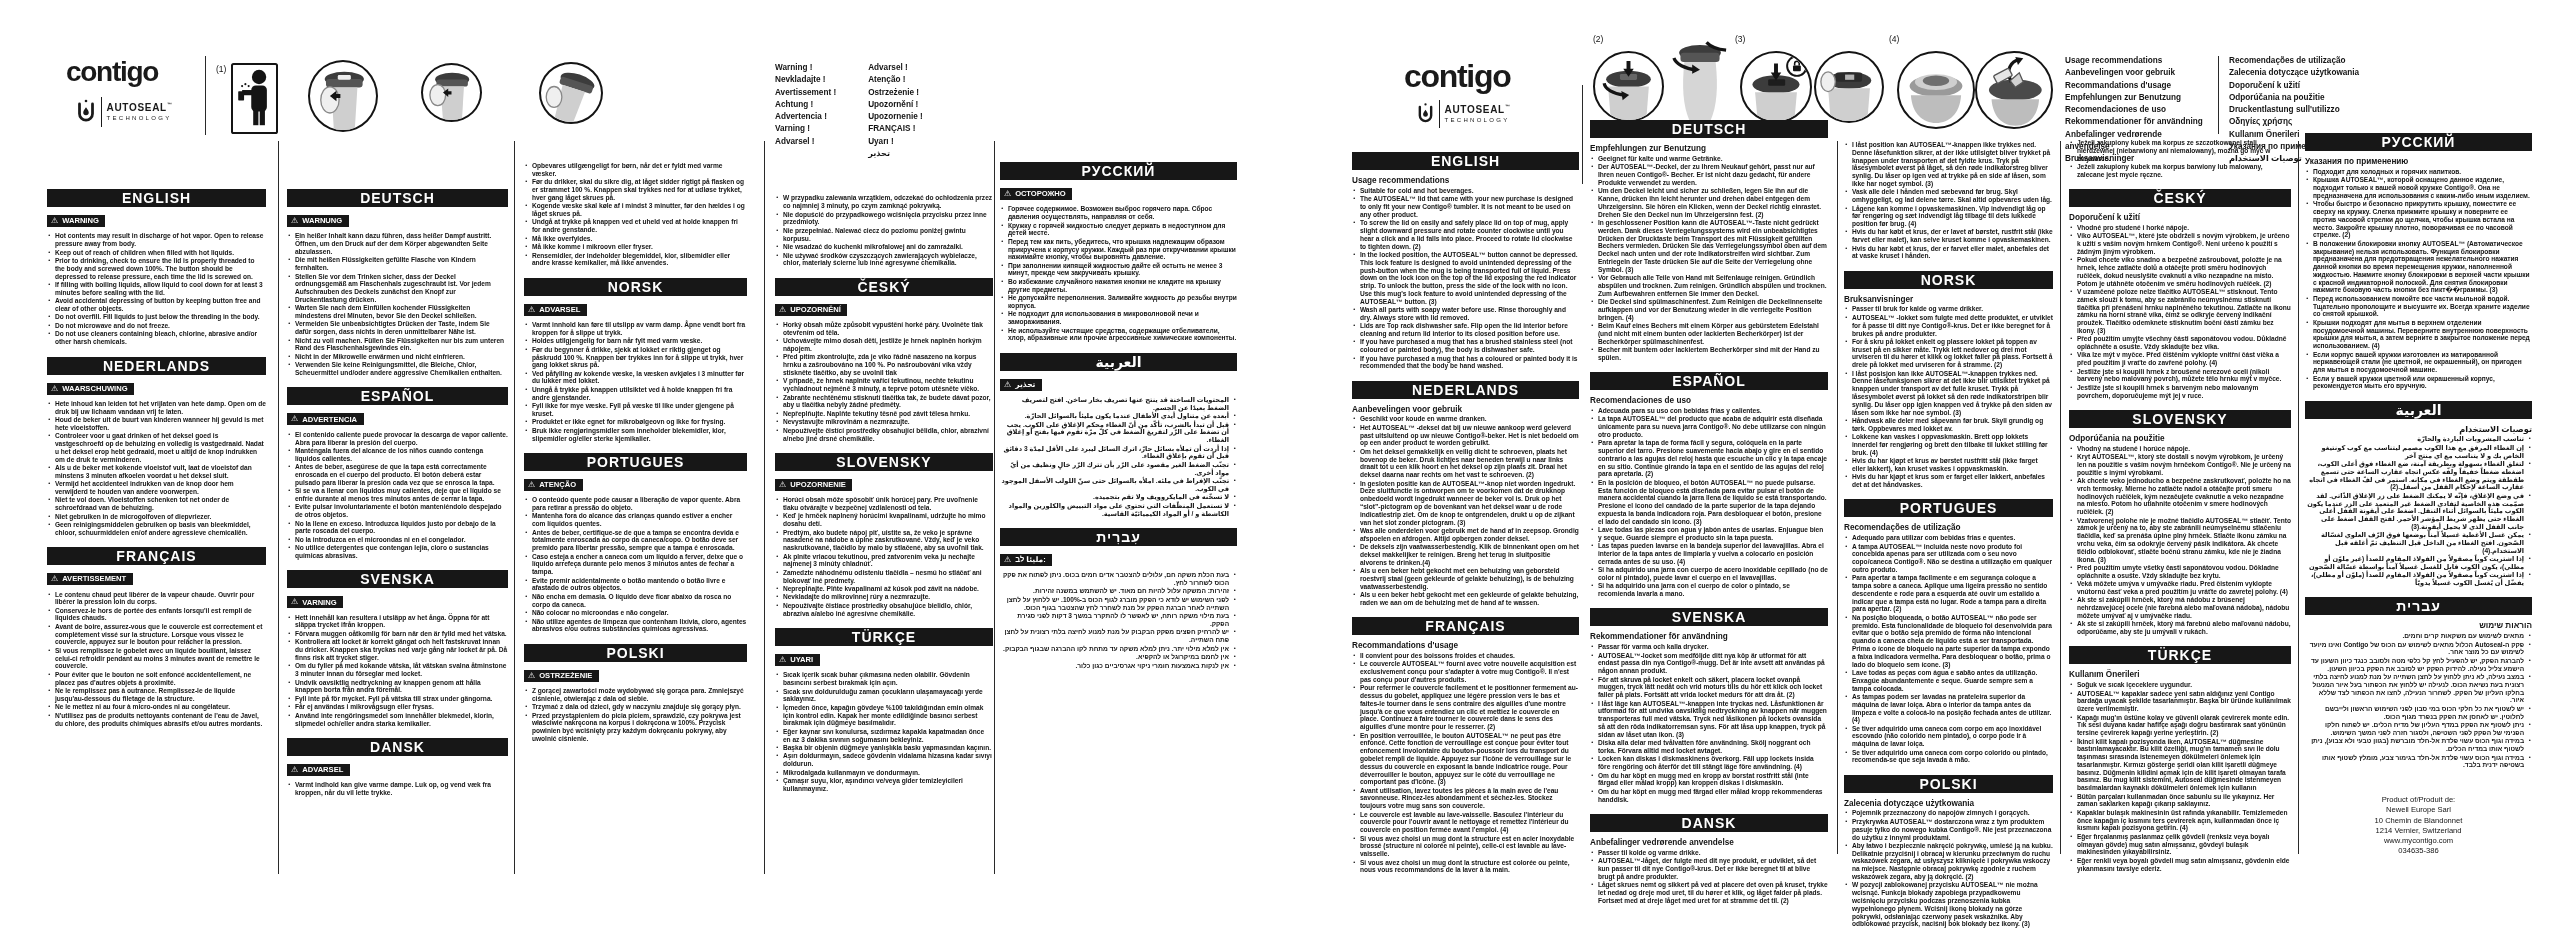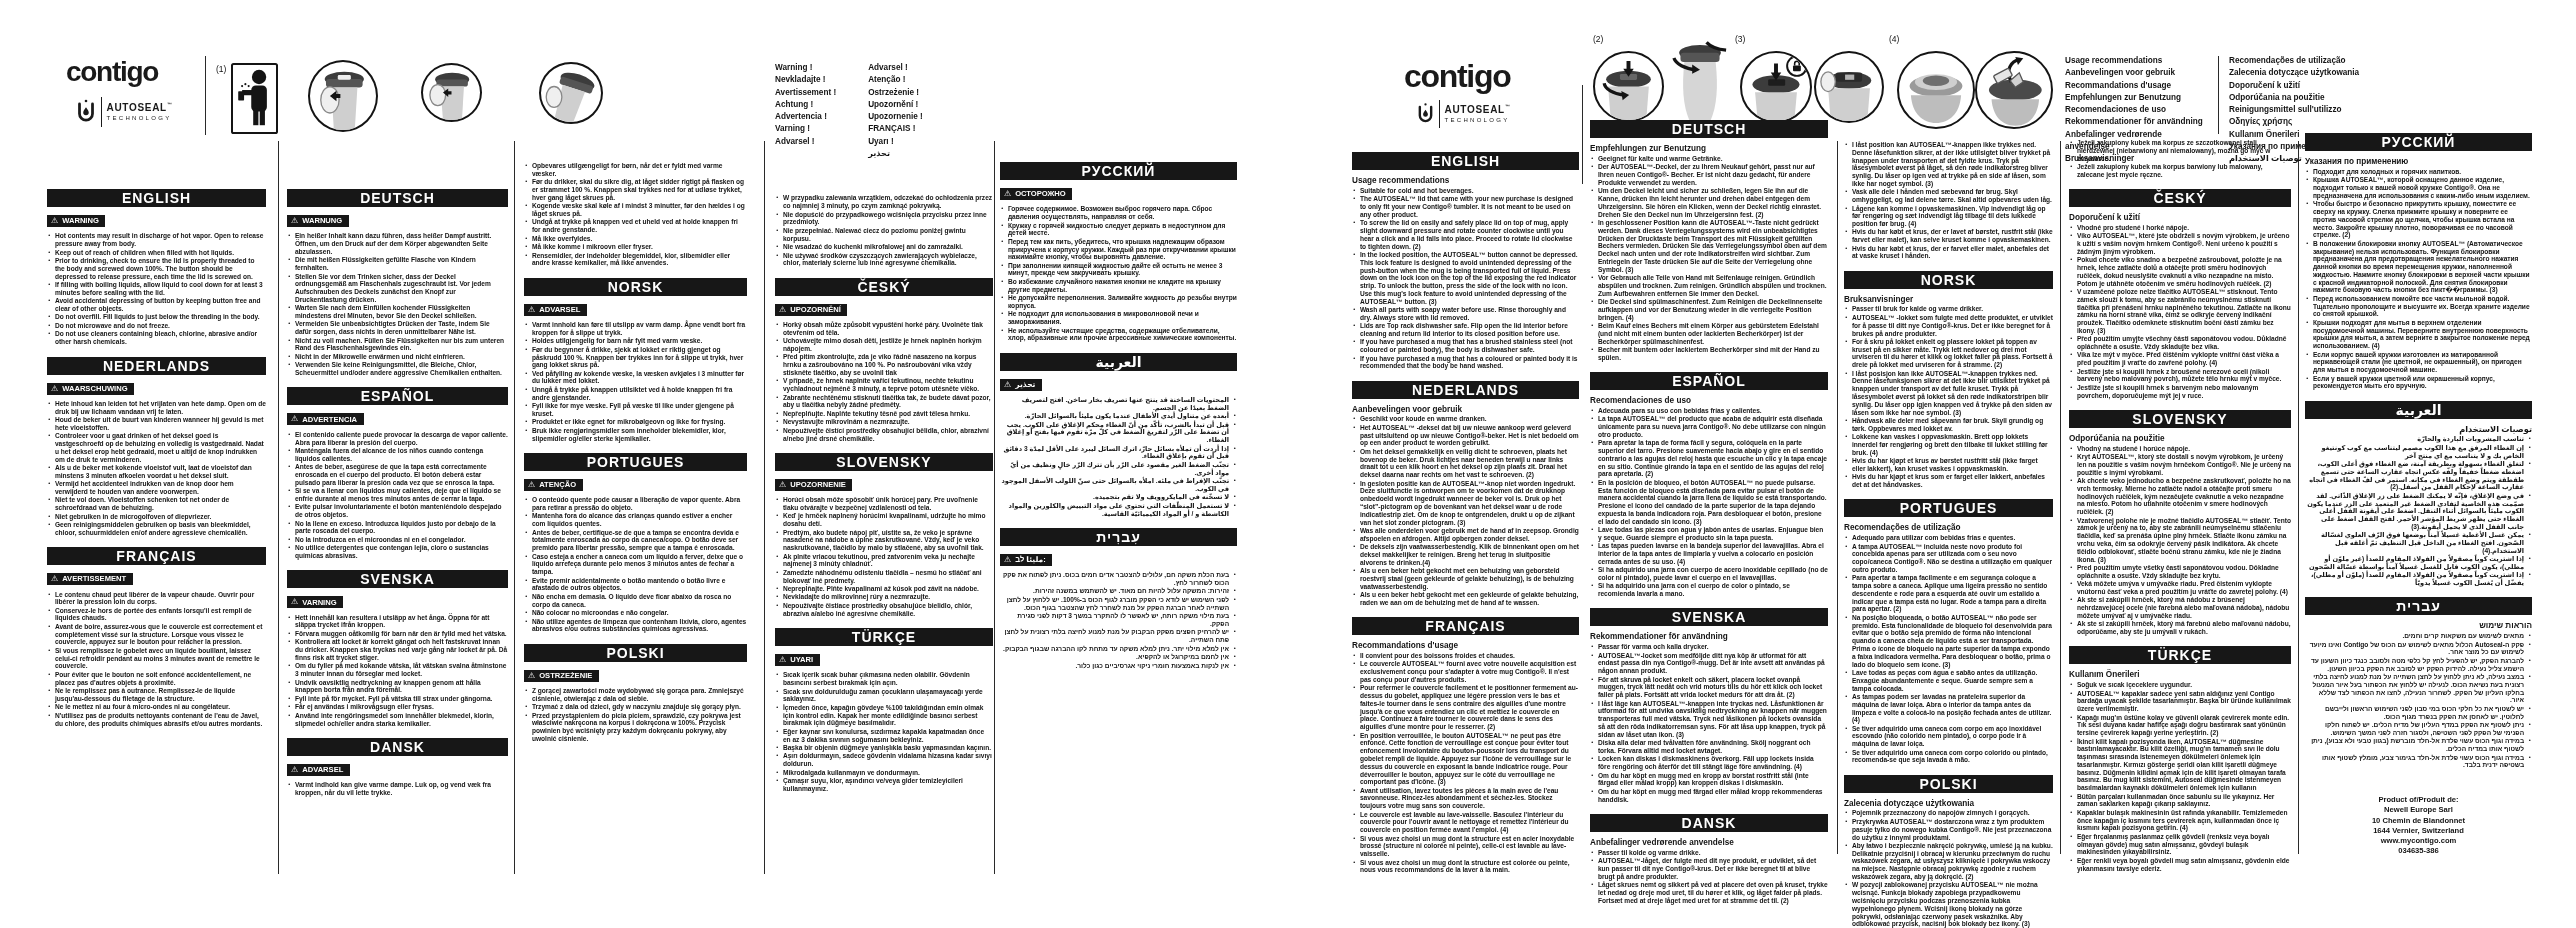--- a/index.html
+++ b/index.html
@@ -13,21 +13,21 @@
   .col > .lang-bar:first-child{margin-top:0;}
   .warn-box{display:inline-flex;align-items:center;gap:4px;background:#171717;color:#fff;
             font-weight:bold;font-size:7.6px;line-height:1;padding:2px 6.6px 2px 4px;margin:1.3px 0 5.3px 0;}
   .warn-box .tri{font-size:8px;line-height:1;}
   .subtitle{font-weight:bold;font-size:8.2px;line-height:1.15;margin:0 0 1.3px 0;}
   .bullets{margin:0 0 2.6px 0;}
   .bi{display:flex;gap:3.3px;font-size:6.6px;line-height:1.18;font-weight:bold;margin:0 0 0.7px 0;}
   .bi .bm{flex:0 0 4.6px;text-align:center;font-size:5.6px;line-height:1.4;}
   .words{display:flex;gap:32px;font-weight:bold;font-size:8.2px;line-height:1.5;margin:0 0 34px 0;}
   .lines{font-weight:bold;font-size:8.2px;line-height:1.5;}
-  .prodinfo{text-align:center;font-size:7.6px;line-height:1.35;margin:26px 20px 0 20px;font-weight:bold;}
+  .prodinfo{text-align:center;font-size:7.6px;line-height:1.35;margin:26px 20px 0 20px;font-weight:normal;}
   .rule{position:absolute;width:0.7px;background:#2a2a2a;}
   
   .wordmark{position:absolute;font-weight:bold;letter-spacing:-1.3px;color:#1a1a1a;
             font-family:"Liberation Sans",sans-serif;}
   .autoseal{position:absolute;display:flex;align-items:center;gap:4.6px;color:#1a1a1a;}
   .autoseal .asbar{width:1.3px;background:#1a1a1a;align-self:stretch;}
   .as-name{font-weight:bold;font-size:10px;letter-spacing:0.7px;line-height:1;}
   .as-tm{font-size:4.6px;vertical-align:top;}
   .as-tech{font-size:6px;letter-spacing:2.3px;line-height:1;margin-top:2px;}
   
@@ -809,21 +809,21 @@
         <div>Anbefalinger vedrørende anvendelse</div>
         <div>Bruksanvisninger</div>
       </div>
     </div>
   <div class="col" style="left:2229px;top:55px;width:145px;">
       <div class="lines">
         <div>Recomendações de utilização</div>
         <div>Zalecenia dotyczące użytkowania</div>
         <div>Doporučení k užití</div>
         <div>Odporúčania na použitie</div>
-        <div>Reinigungsmittel sull'utilizzo</div>
+        <div>Druckentlastung sull'utilizzo</div>
         <div>Οδηγίες χρήσης</div>
         <div>Kullanım Önerileri</div>
         <div>Указания по применению</div>
         <div>توصيات الاستخدام</div>
       </div>
     </div>
 
   <div class="col" style="left:1352px;top:152px;width:227px;">
       <div class="lang-bar">ENGLISH</div>
       <div class="subtitle">Usage recommendations</div>
@@ -1402,20 +1402,20 @@
         </div>
         <div class="bi">
           <span class="bm">•</span>
           <span>במידה וגוף הכוס עשוי פלדת אל-חלד בגימור צבע, מומלץ לשטוף אותו בשטיפה ידנית בלבד.</span>
         </div>
       </div>
       <div class="prodinfo">
         <div>Product of/Produit de:</div>
         <div>Newell Europe Sarl</div>
         <div>10 Chemin de Blandonnet</div>
-        <div>1644 Vernier, Switzerland</div>
+        <div>1214 Vernier, Switzerland</div>
         <div>www.mycontigo.com</div>
         <div>034635-386</div>
       </div>
     </div>
 
 </div>
 
 
 </body></html>

